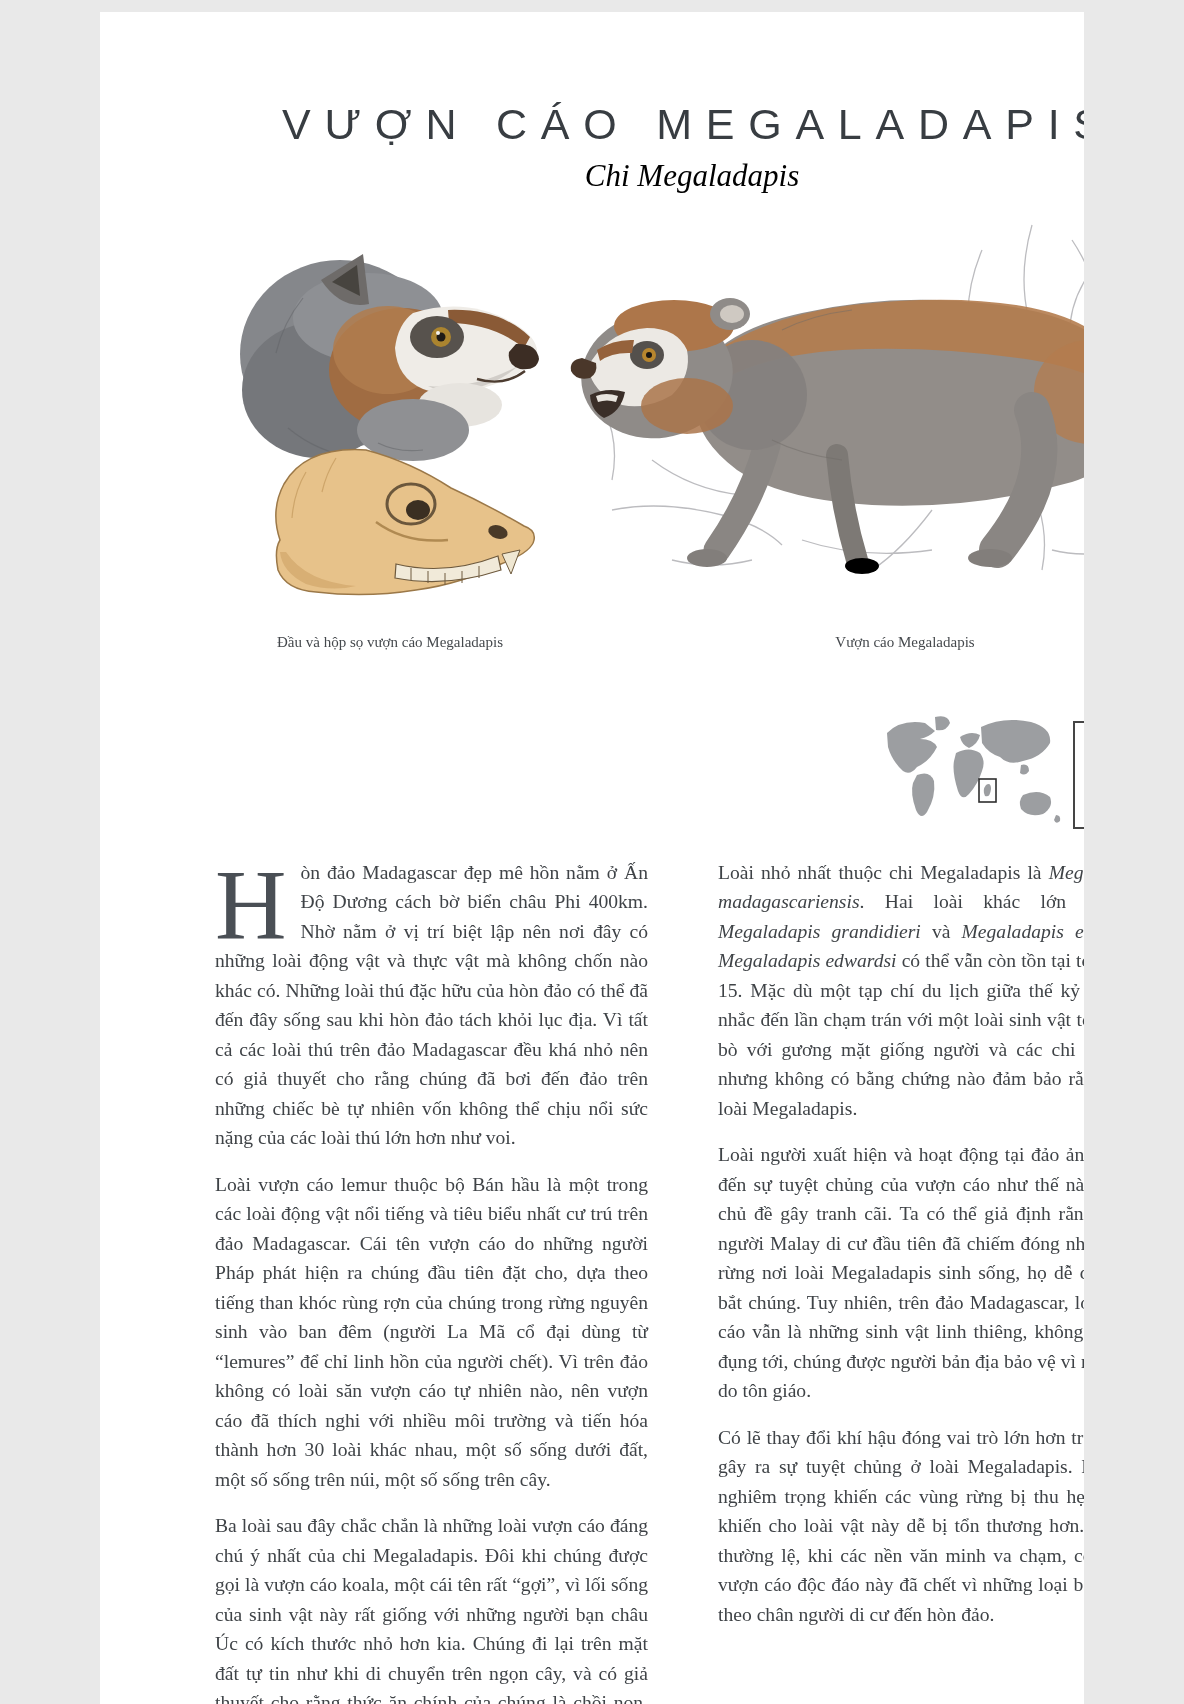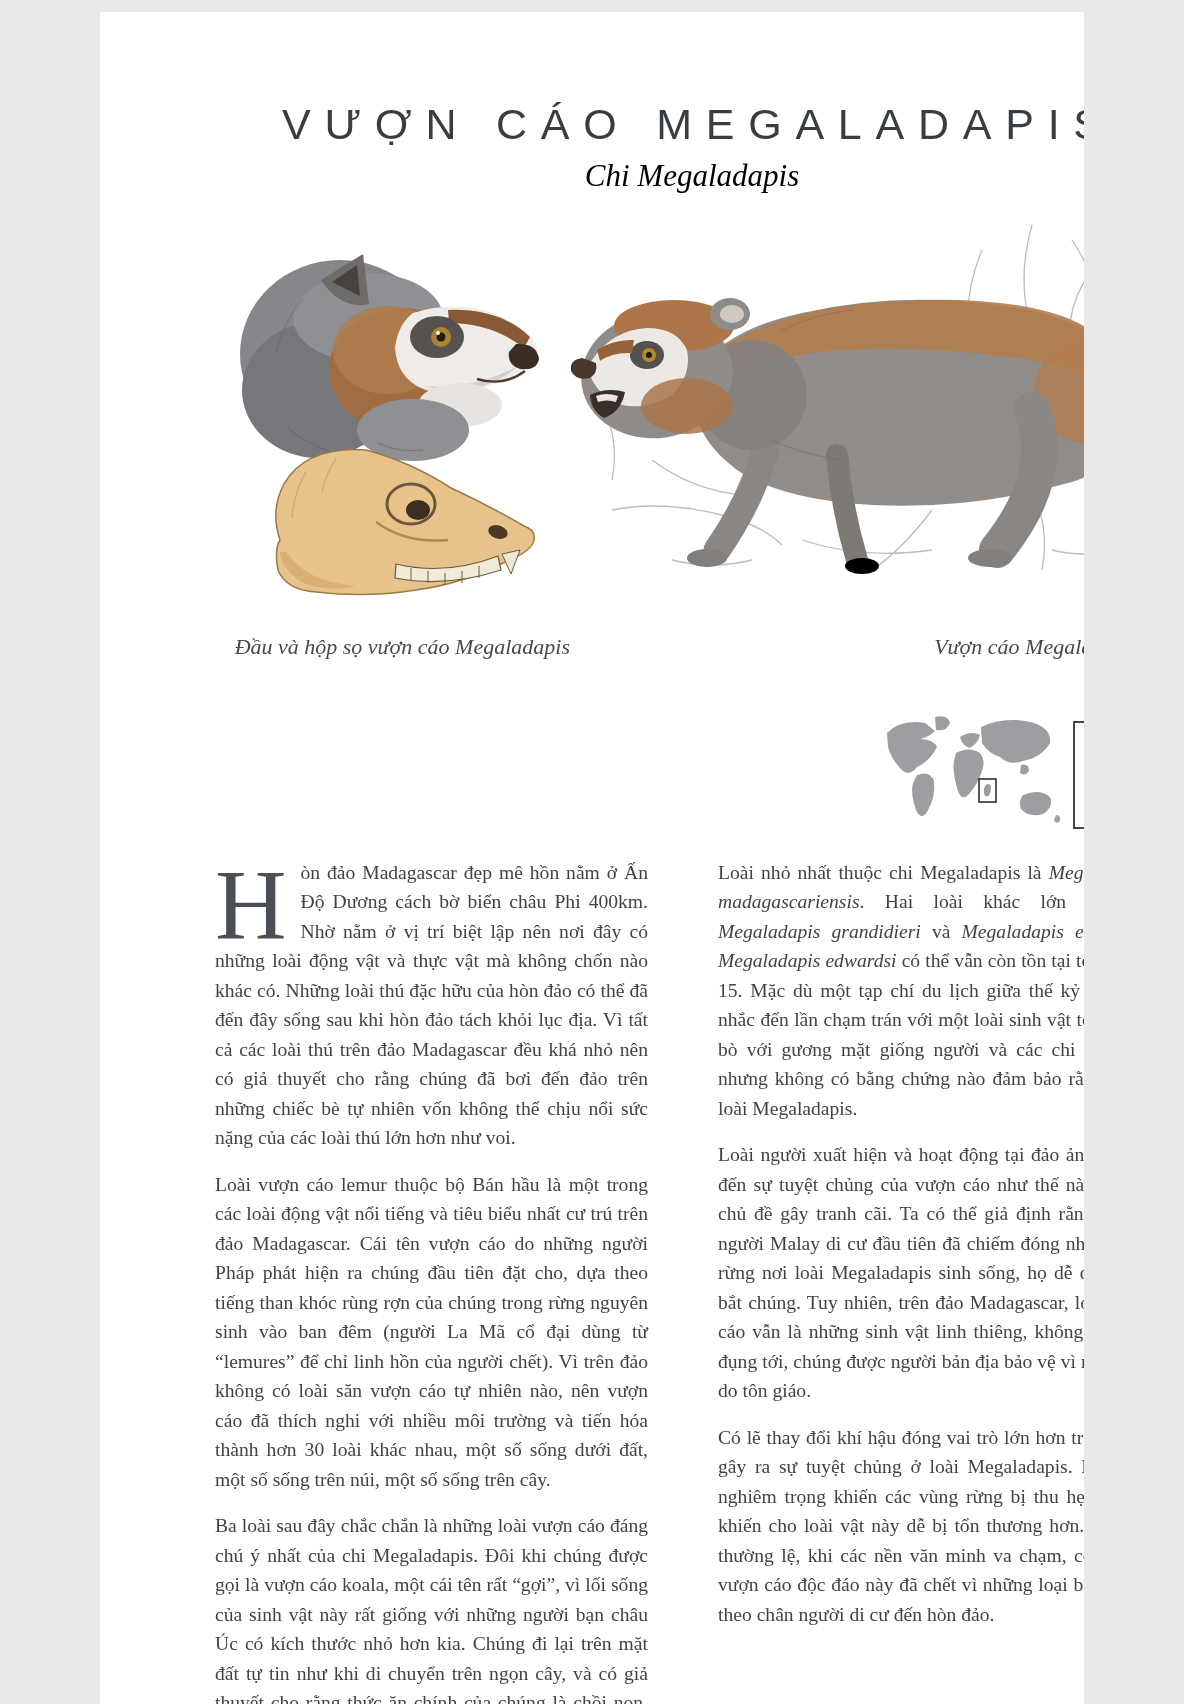--- a/index.html
+++ b/index.html
@@ -12,22 +12,22 @@
     position:absolute;left:0;top:88px;width:1184px;text-align:center;
     font-family:"Liberation Sans", sans-serif;font-weight:400;
     font-size:43px;letter-spacing:0.32em;text-indent:0.32em;color:#383d42;
   }
   .subtitle{
     position:absolute;left:0;top:146px;width:1184px;text-align:center;
     font-style:italic;font-size:31px;color:#000000;
   }
   .fig{position:absolute;}
   .caption{
-    position:absolute;top:622px;font-style:italic;font-size:22px;color:#45494d;
-    text-align:right;
+    position:absolute;top:622px;font-size:15px;color:#45494d;
+    text-align:center;
   }
   .caption.left{left:110px;width:360px;}
   .caption.right{left:570px;width:470px;}
   .infobox{position:absolute;left:118px;top:740px;line-height:38px;}
   .info-label{
     font-family:"Liberation Sans", sans-serif;font-weight:700;
     font-size:20.5px;color:#2f3438;letter-spacing:0.02em;
   }
   .info-value{font-style:italic;font-size:24px;color:#3a3f44;padding-left:8px;}
   .worldmap{position:absolute;left:773px;top:697px;}

